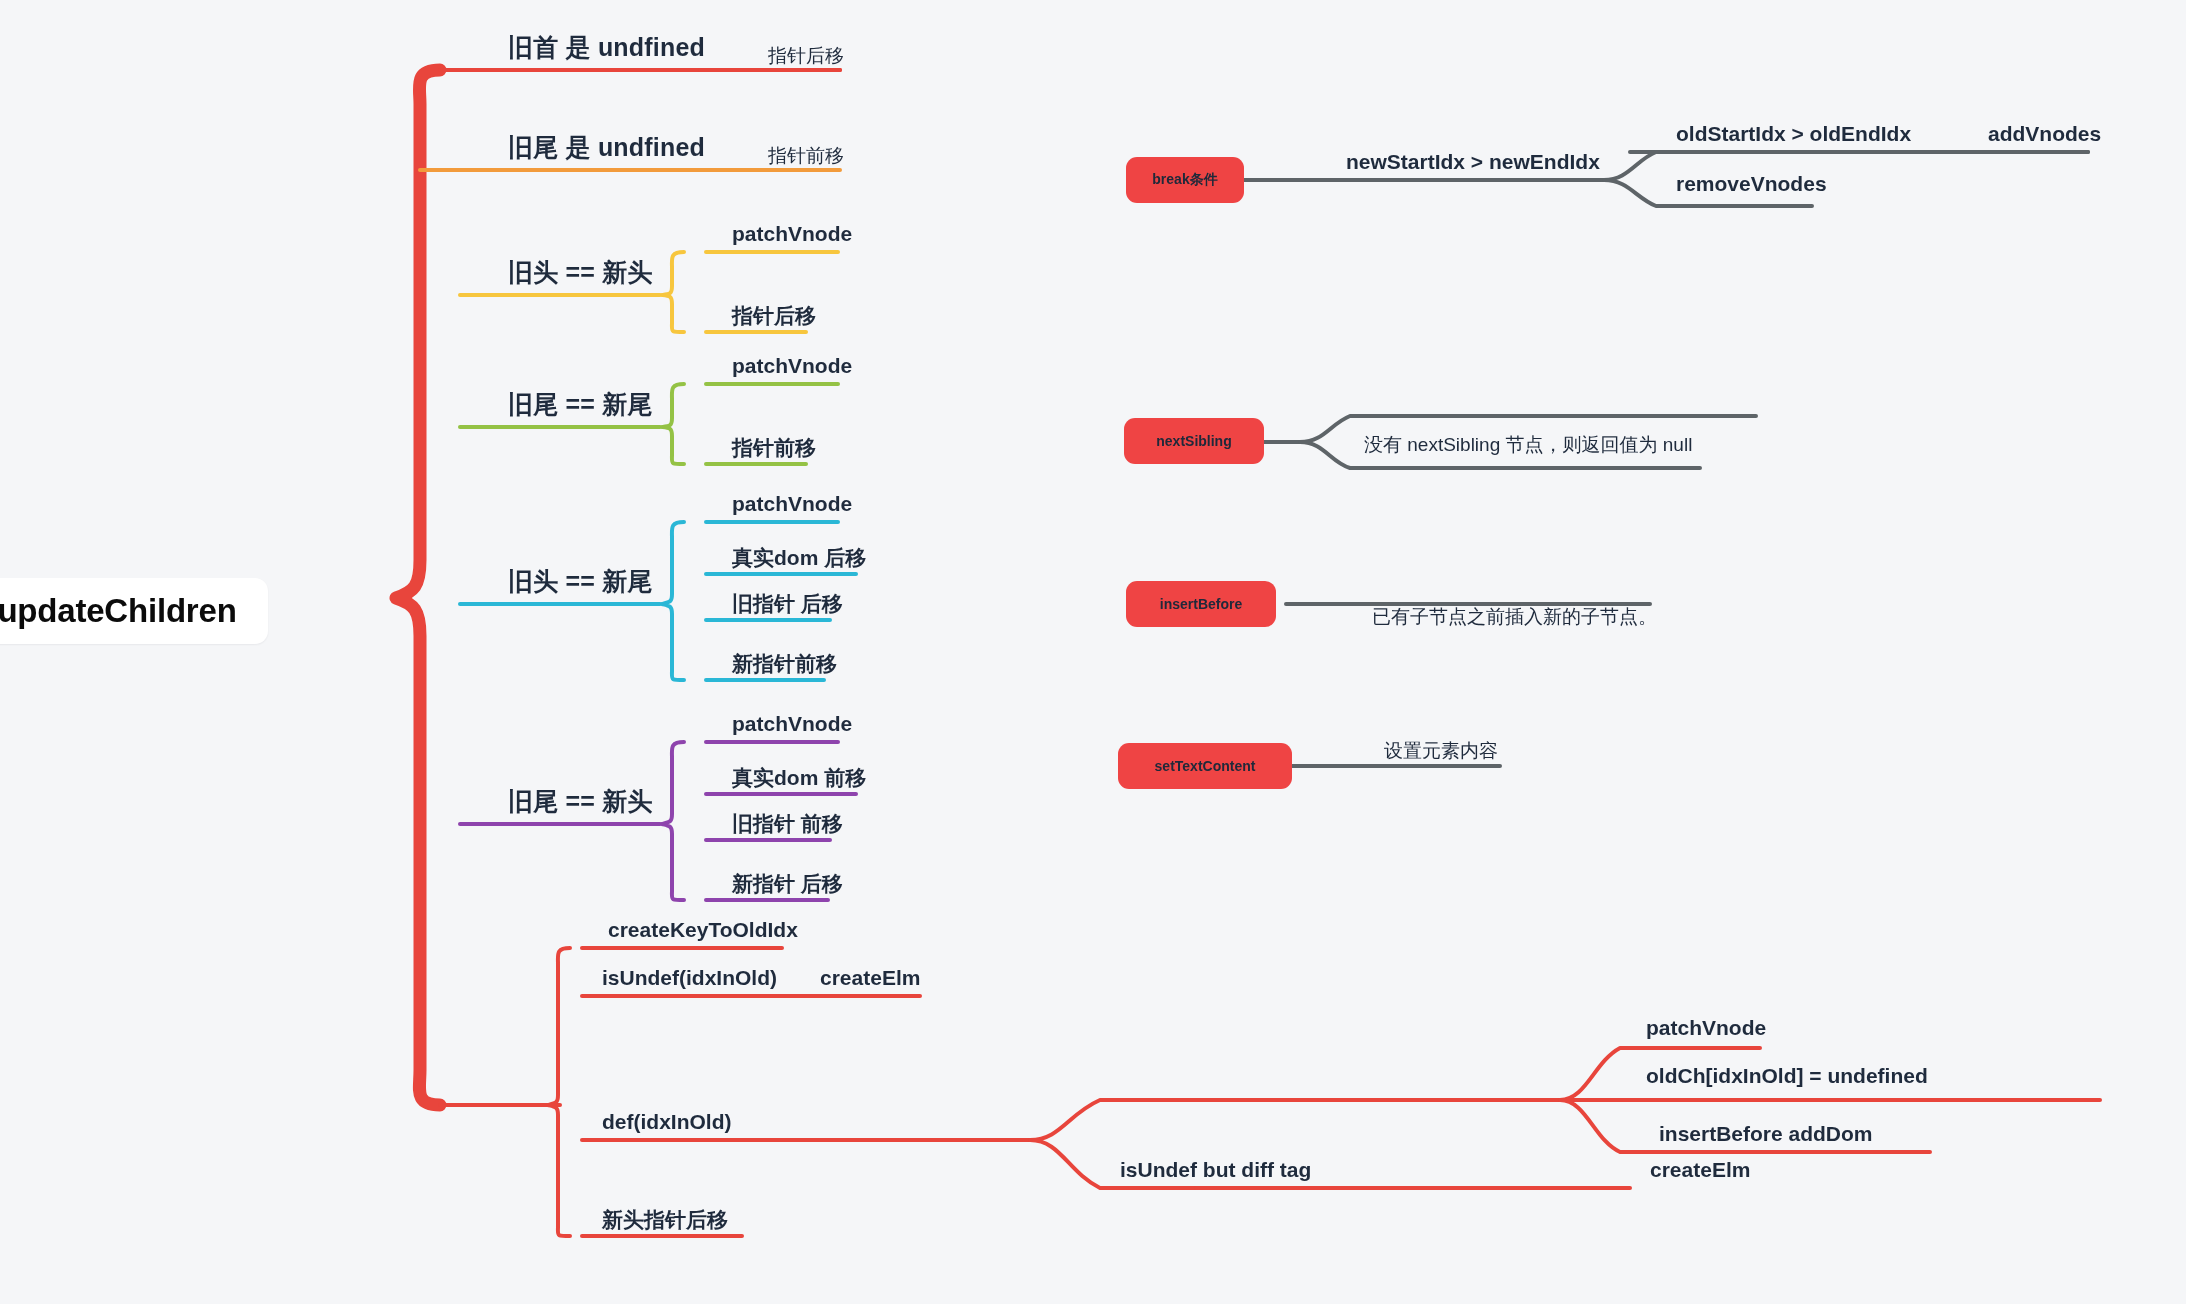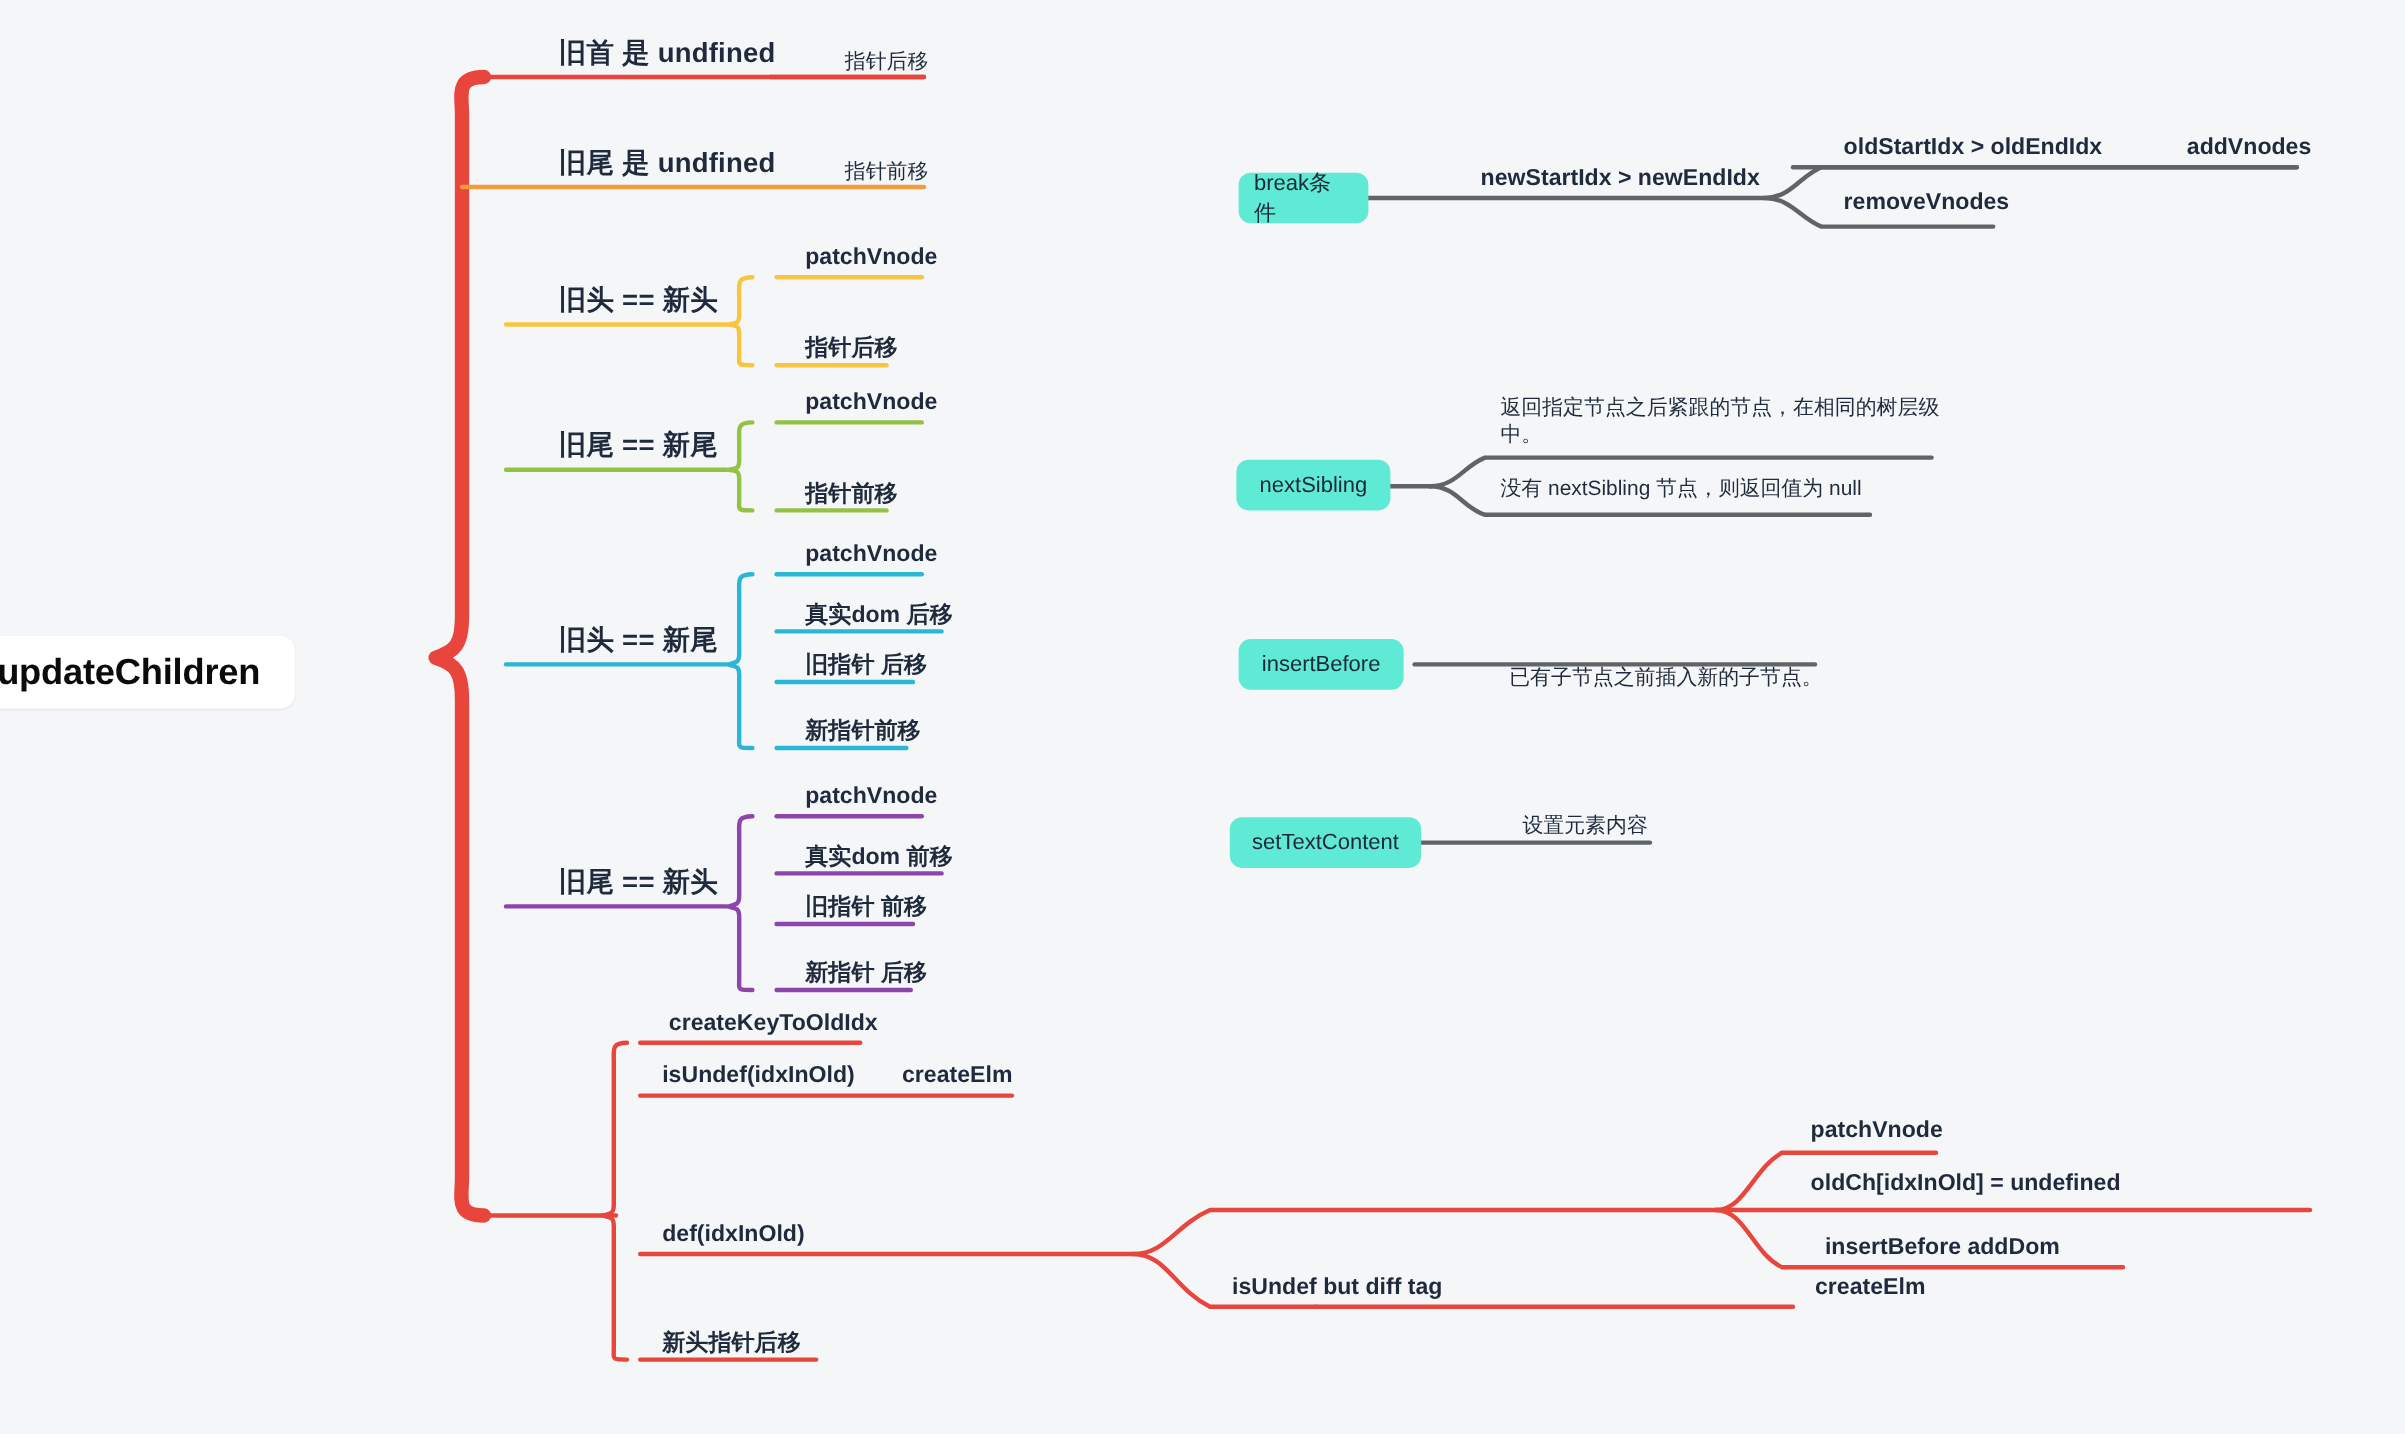--- a/index.html
+++ b/index.html
@@ -47,27 +47,27 @@
     align-items: center;
     justify-content: center;
     font-size: 33px;
     font-weight: bold;
     color: #0b0b0b;
     letter-spacing: -0.2px;
   }
   
   .pill {
     position: absolute;
-    background: #5eead4;
+    background: #ef4444;
     border-radius: 11px;
     display: flex;
     align-items: center;
     justify-content: center;
-    font-size: 20px;
-    font-weight: normal;
+    font-size: 14px;
+    font-weight: bold;
     color: #20293a;
     padding: 0 14px;
     box-sizing: border-box;
   }
   
   .topic {
     position: absolute;
     white-space: pre;
     color: #1f2b3d;
     margin-left: 20px;
@@ -284,22 +284,20 @@
   <div class="topic lvl2" style="left:1626px; top:1064px;">oldCh[idxInOld] = undefined</div>
   <div class="topic lvl2" style="left:1639px; top:1122px;text-align:center;">insertBefore addDom</div>
 
   <div class="pill" style="left:1126px; top:157px; width:118px; height:46px;">break条件</div>
   <div class="topic lvl2" style="left:1326px; top:150px;">newStartIdx &gt; newEndIdx</div>
   <div class="topic lvl2" style="left:1656px; top:122px;">oldStartIdx &gt; oldEndIdx</div>
   <div class="topic lvl2" style="left:1968px; top:122px;">addVnodes</div>
   <div class="topic lvl2" style="left:1656px; top:172px;">removeVnodes</div>
 
   <div class="pill" style="left:1124px; top:418px; width:140px; height:46px;">nextSibling</div>
-  <div class="topic desc" style="left:1344px; top:358px;">返回指定节点之后紧跟的节点，在相同的树层级
-中。</div>
   <div class="topic desc" style="left:1344px; top:432px;">没有 nextSibling 节点，则返回值为 null</div>
 
   <div class="pill" style="left:1126px; top:581px; width:150px; height:46px;">insertBefore</div>
   <div class="topic desc" style="left:1352px; top:604px;">已有子节点之前插入新的子节点。</div>
 
   <div class="pill" style="left:1118px; top:743px; width:174px; height:46px;">setTextContent</div>
   <div class="topic desc" style="left:1364px; top:738px;">设置元素内容</div>
 
 </div>
 

